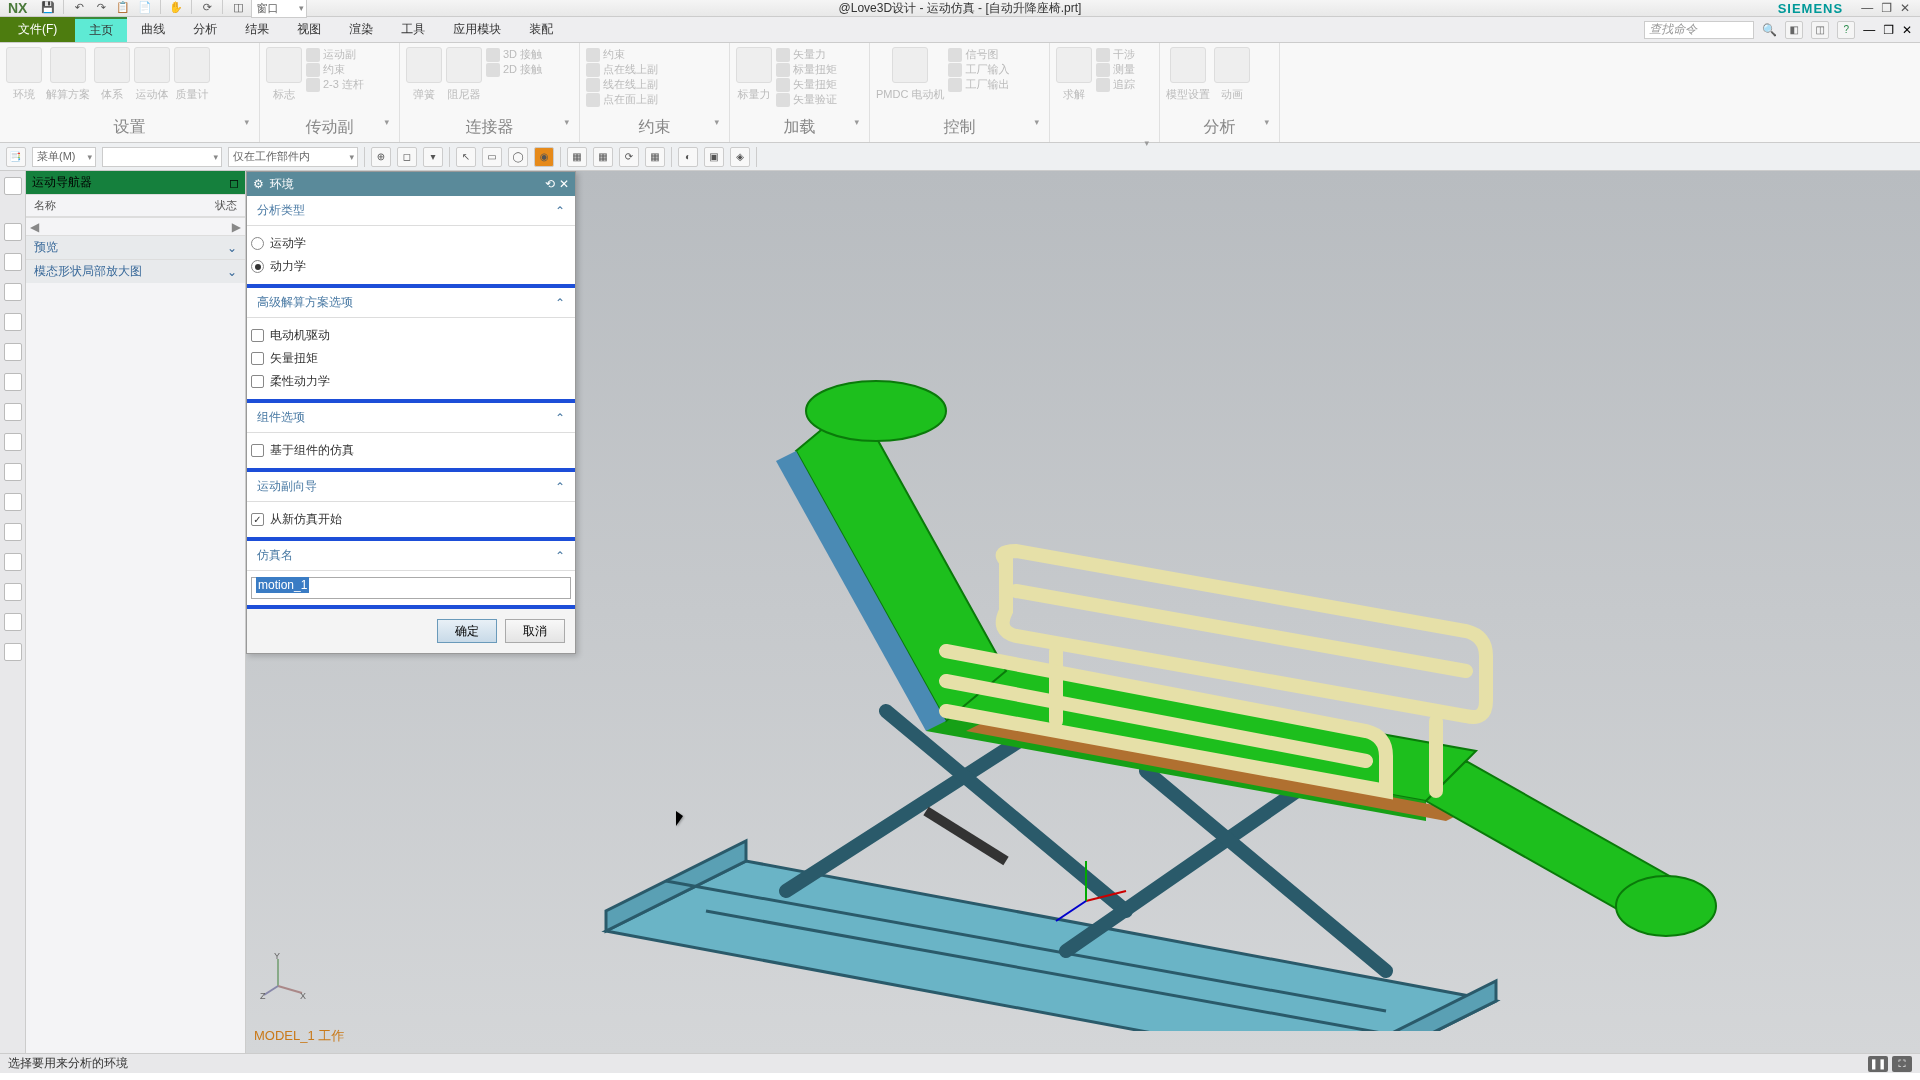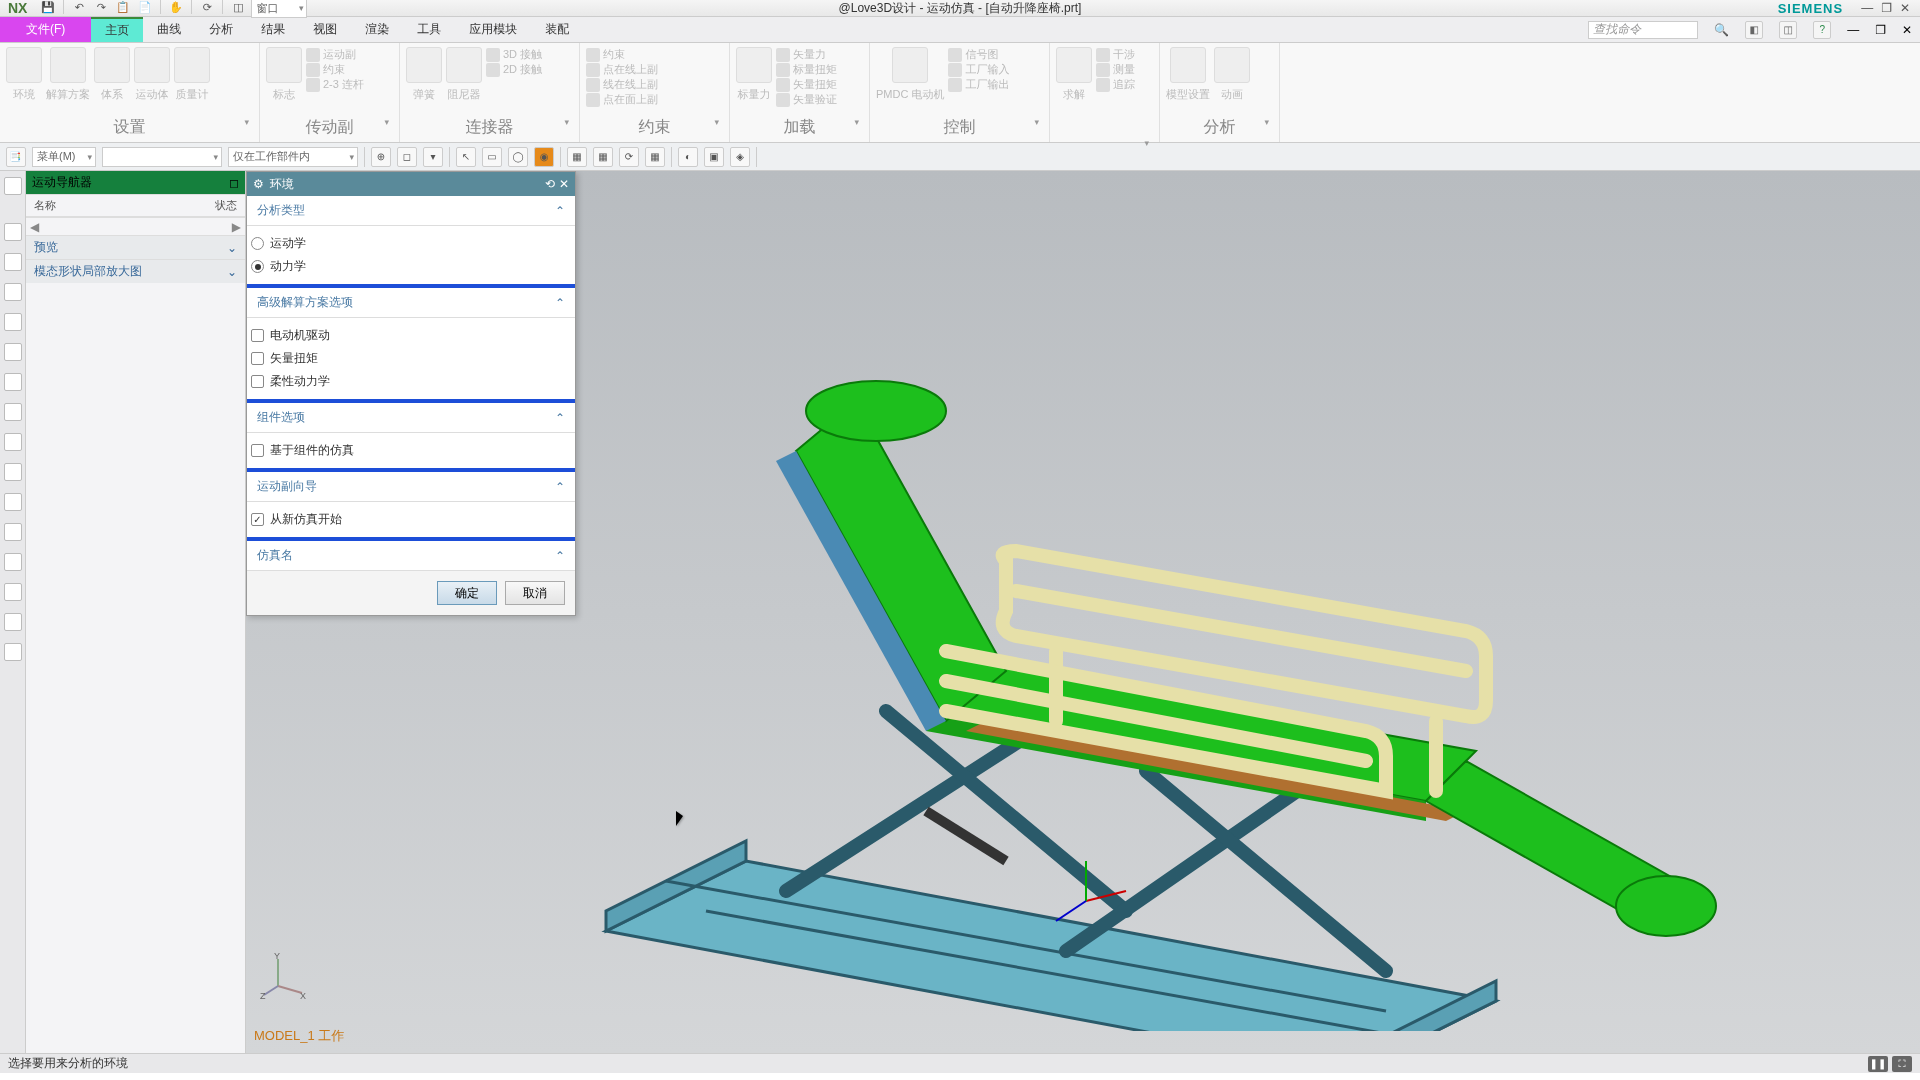--- a/index.html
+++ b/index.html
@@ -10,24 +10,24 @@
 .nx-logo { font-weight: bold; color: #4a7a3a; padding: 0 8px; font-size: 14px; }
 .tb-icons { display: flex; gap: 4px; padding: 0 4px; }
 .tb-icon { width: 18px; height: 18px; display: flex; align-items: center; justify-content: center; color: #555; font-size: 11px; }
 .tb-sep { width: 1px; height: 16px; background: #ccc; margin: 0 2px; }
 .title-center { position: absolute; left: 50%; transform: translateX(-50%); color: #333; font-size: 12px; }
 .siemens { margin-left: auto; color: #009999; font-weight: bold; padding: 0 8px; font-size: 13px; letter-spacing: 1px;}
 .win-controls { display: flex; gap: 8px; padding: 0 10px; color: #555; }
 
 
 .menubar { height: 26px; background: #eeeef0; display: flex; align-items: stretch; border-bottom: 1px solid #ccc; }
-.menu-file { background: #d946ef; color: #fff; padding: 0 26px; display: flex; align-items: center; }
+.menu-file { background: #4d7c0f; color: #fff; padding: 0 18px; display: flex; align-items: center; }
 .menu-tab { padding: 0 14px; display: flex; align-items: center; color: #333; }
 .menu-tab.active { background: #5eead4; border-top: 2px solid #3a8a3a; }
-.menubar-right { margin-left: auto; display: flex; align-items: center; gap: 16px; padding: 0 8px; }
+.menubar-right { margin-left: auto; display: flex; align-items: center; gap: 8px; padding: 0 8px; }
 .search-box { width: 110px; height: 18px; border: 1px solid #ccc; background: #fff; padding: 0 4px; color: #999; font-style: italic; display:flex; align-items:center; }
 .mb-icon { width: 18px; height: 18px; border: 1px solid #ccc; border-radius: 2px; display: flex; align-items: center; justify-content: center; font-size: 10px; color: #666; background:#f5f5f5; }
 
 
 .ribbon { height: 100px; background: #f8f8f8; border-bottom: 1px solid #ccc; display: flex; }
 .ribbon-group { border-right: 1px solid #e0e0e0; display: flex; flex-direction: column; padding: 4px 6px 2px 6px; }
 .ribbon-icons { flex: 1; display: flex; gap: 4px; align-items: flex-start; }
 .ribbon-col { display: flex; flex-direction: column; gap: 2px; align-items: center; }
 .big-icon { width: 36px; height: 36px; background: #eee; border: 1px solid #ddd; border-radius: 3px; }
 .sm-row { display: flex; align-items: center; gap: 3px; color: #bbb; font-size: 11px; white-space: nowrap; }
@@ -458,20 +458,23 @@
         <div class="dlg-section-b">
           <div class="check-row">
               <span class="checkb sel"></span>
               <span>从新仿真开始</span>
             </div>
         </div>
         <div class="dlg-section-h">
             <span>仿真名</span>
             <span>⌃</span>
           </div>
+        <div class="dlg-section-b">
+          <div class="dlg-input"><span class="sel-text">motion_1</span></div>
+        </div>
         <div class="dlg-buttons">
           <div class="dlg-btn primary">确定</div>
           <div class="dlg-btn">取消</div>
         </div>
       </div>
     </div>
 
     <svg class="model-svg" viewBox="0 0 1400 820">
 
       <g stroke="#2a5a6a" stroke-width="3" fill="#5aa0b4">

